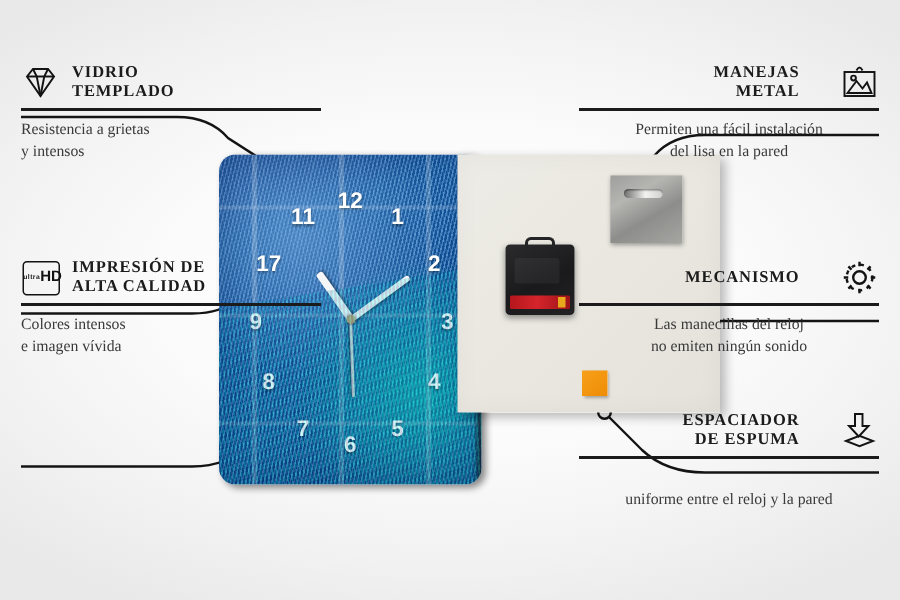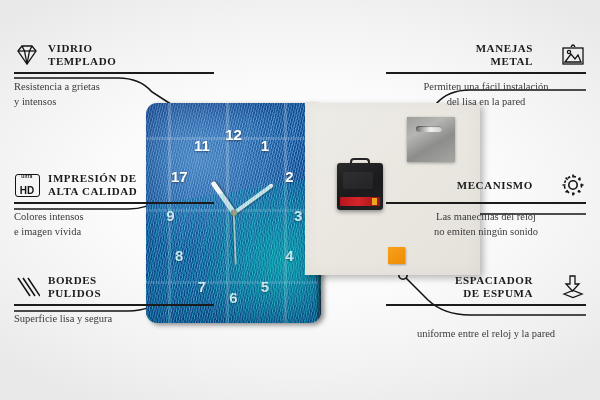--- a/index.html
+++ b/index.html
@@ -96,21 +96,21 @@
   .feat .desc { font-size:10.5px; color:#3a3a3a; line-height:1.45; }
   .feat.left .head { justify-content:flex-start; }
   .feat.left .title { text-align:left; }
   .feat.left .desc { text-align:left; }
   .feat.right .head { justify-content:flex-end; flex-direction:row;gap:27px; }
   .feat.right .title { text-align:right; }
   .feat.right .desc { text-align:center; }
   .ico { width:26px; height:26px; flex:0 0 26px; display:flex; align-items:center; justify-content:center; }
   .ico svg { display:block; }
   .hd-badge { width:25px; height:23px; border:1.6px solid #131313; border-radius:3px;
-    display:flex; flex-direction:column; align-items:center; justify-content:space-between; line-height:1; }
+    display:flex; flex-direction:row; align-items:center; justify-content:space-between; line-height:1; }
   .hd-badge .u { font-family:"Liberation Sans", sans-serif; font-size:4.5px; font-weight:700;
     letter-spacing:.3px; color:#131313; }
   .hd-badge .h { font-family:"Liberation Sans", sans-serif; font-size:10px; font-weight:700;
     color:#131313; margin-top:.5px; }
 </style>
 </head>
 <body>
 
 <div id="infographic">
 
@@ -204,41 +204,20 @@
         <span>ALTA CALIDAD</span>
       </span>
     </div>
     <div class="rule"></div>
     <div class="desc">
       <span>Colores intensos</span><br>
       <span>e imagen vívida</span>
     </div>
   </div>
 
-  <div class="feat left" style="left:14px; top:274px;">
-    <div class="head">
-      <span class="ico">
-        <svg width="26" height="22" viewBox="0 0 26 22">
-            <g fill="none" stroke="#131313" stroke-width="1.5">
-          <path d="M4 2 L16 20"></path>
-              <path d="M9 2 L21 20"></path>
-              <path d="M14 2 L26 20"></path>
-        </g>
-          </svg>
-      </span>
-      <span class="title">
-        <span>BORDES</span><br>
-        <span>PULIDOS</span>
-      </span>
-    </div>
-    <div class="rule"></div>
-    <div class="desc">
-      <span>Superficie lisa y segura</span>
-    </div>
-  </div>
 
   <div class="feat right" style="left:386px; top:42px;">
     <div class="head">
       <span class="title">
         <span>MANEJAS</span><br>
         <span>METAL</span>
       </span>
       <span class="ico">
         <svg width="26" height="24" viewBox="0 0 26 24">
             <g fill="none" stroke="#131313" stroke-width="1.3">

